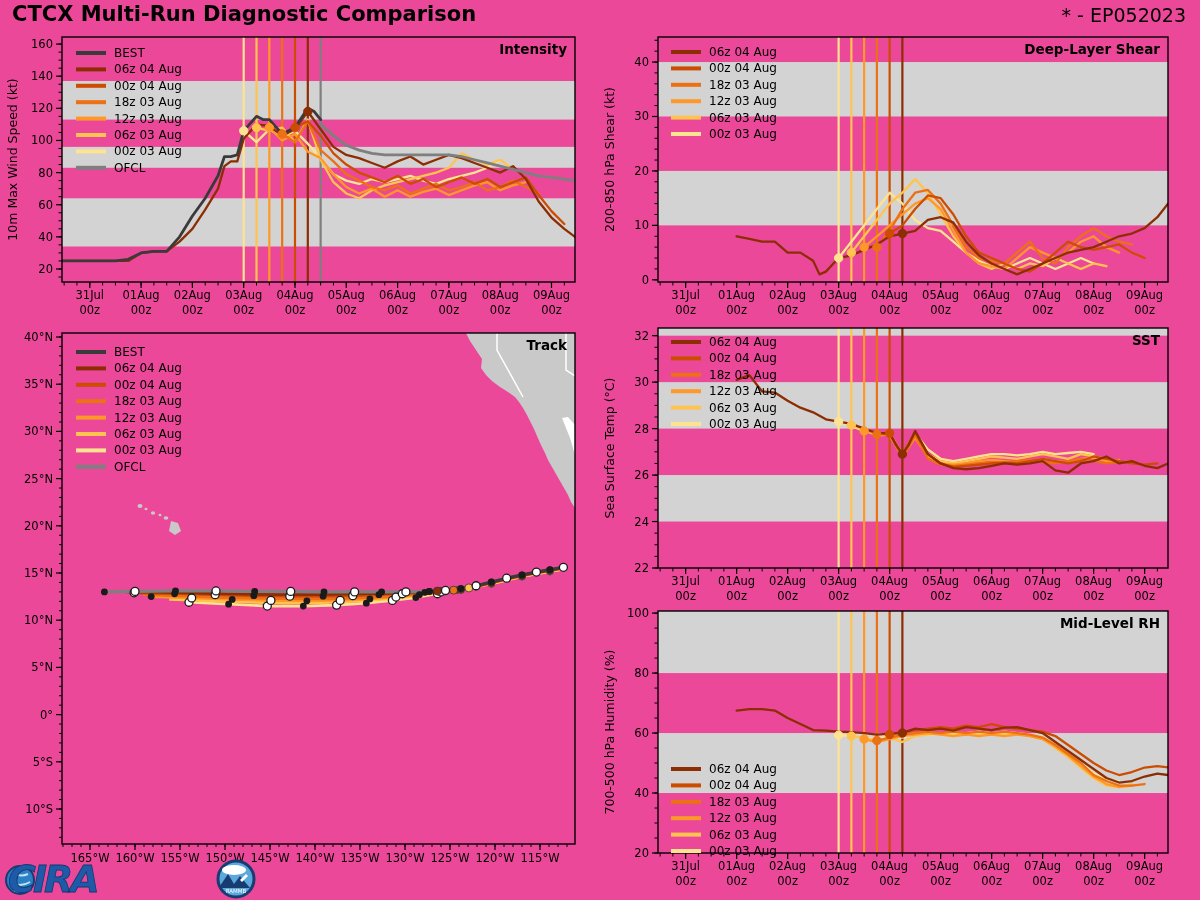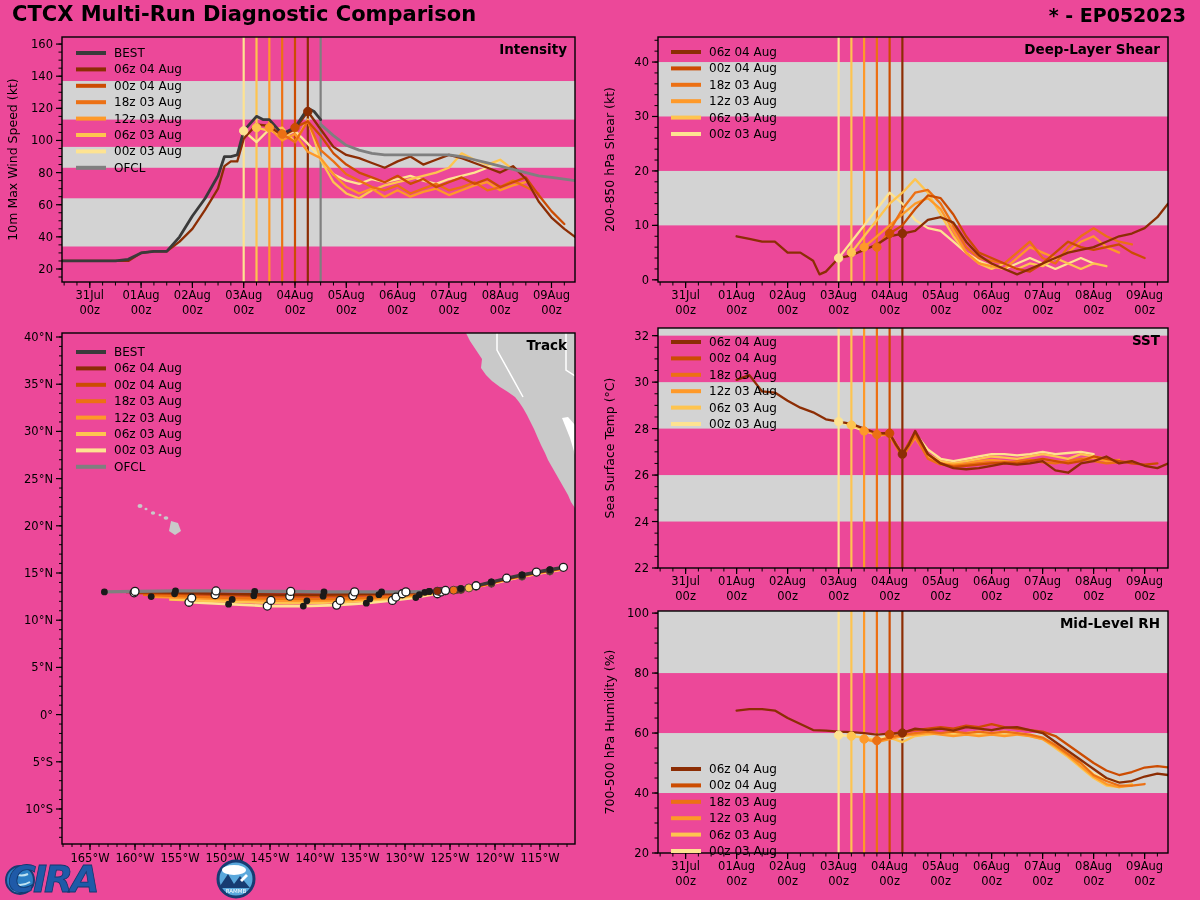--- a/index.html
+++ b/index.html
@@ -1,19 +1,19 @@
 <!DOCTYPE html>
 <html><head>
 <meta charset="utf-8">
 <style>
   html,body{margin:0;padding:0;background:#ffffff;}
   #stage{position:relative;width:1200px;height:900px;background:#ec4899;overflow:hidden;
          font-family:"DejaVu Sans",sans-serif;}
   .hdr-title{position:absolute;left:12px;top:2px;font-size:21px;font-weight:bold;color:#000;}
-  .hdr-storm{position:absolute;right:14px;top:4px;font-size:19px;font-weight:bold;color:#000;}
+  .hdr-storm{position:absolute;right:14px;top:4px;font-size:19px;font-weight:normal;color:#000;}
   svg{position:absolute;left:0;top:0;}
   #logo{position:absolute;left:4px;top:858px;}
 </style>
 </head>
 <body>
 
 <div id="stage">
   <div class="hdr-title">CTCX Multi-Run Diagnostic Comparison</div>
   <div class="hdr-storm">* - EP052023</div>
   <svg id="chart" width="1200" height="900">

